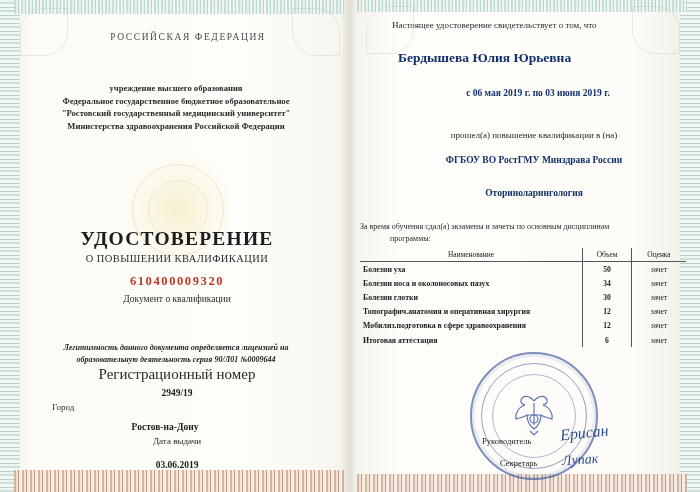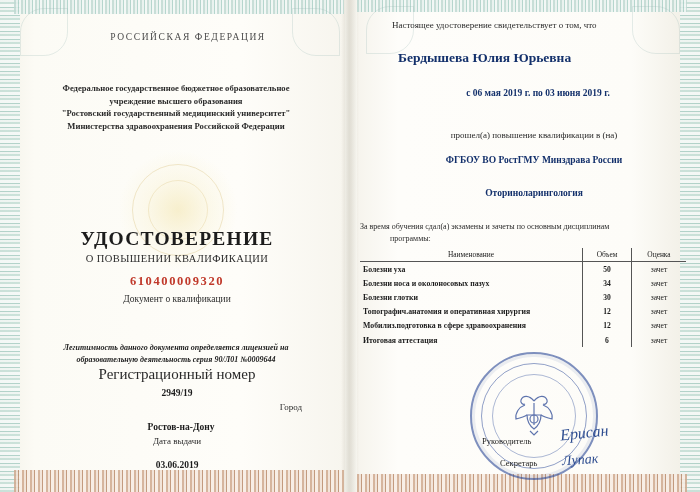--- a/index.html
+++ b/index.html
@@ -151,24 +151,24 @@
   .l-regnum {
     position: absolute; left: 52px; top: 366px; width: 250px;
     text-align: center; font-size: 15px; color: #2a2a2a;
   }
   .l-regval {
     position: absolute; left: 52px; top: 388px; width: 250px;
     text-align: center; font-size: 9.5px; font-weight: bold; color: #1c1c1c;
   }
   .l-city-label {
     position: absolute; left: 52px; top: 402px; width: 250px;
-    text-align: right; font-size: 9px; color: #2a2a2a;
+    text-align: left; font-size: 9px; color: #2a2a2a;
   }
   .l-city {
-    position: absolute; left: 56px; top: 422px; width: 250px;
+    position: absolute; left: 40px; top: 422px; width: 250px;
     text-align: center; font-size: 9.5px; font-weight: bold; color: #1c1c1c;
   }
   .l-date-label {
     position: absolute; left: 52px; top: 436px; width: 250px;
     text-align: center; font-size: 9px; color: #2a2a2a;
   }
   .l-date {
     position: absolute; left: 52px; top: 460px; width: 250px;
     text-align: center; font-size: 9.5px; font-weight: bold; color: #1c1c1c;
   }
@@ -297,22 +297,22 @@
   <div class="corner-fan" style="left:20px; top:8px;"></div>
   <div class="corner-fan" style="left:292px; top:8px; transform:scaleX(-1);"></div>
   <div class="corner-fan" style="left:366px; top:6px;"></div>
   <div class="corner-fan" style="left:632px; top:6px; transform:scaleX(-1);"></div>
 
   <div class="rosette"></div>
 
   <div class="l-fed">РОССИЙСКАЯ ФЕДЕРАЦИЯ</div>
 
   <div class="l-org">
+    <div>учреждение высшего образования</div>
     <div>Федеральное государственное бюджетное образовательное</div>
-    <div>учреждение высшего образования</div>
     <div>"Ростовский государственный медицинский университет"</div>
     <div>Министерства здравоохранения Российской Федерации</div>
   </div>
 
   <div class="l-title">УДОСТОВЕРЕНИЕ</div>
   <div class="l-subtitle">О ПОВЫШЕНИИ КВАЛИФИКАЦИИ</div>
   <div class="l-number">610400009320</div>
   <div class="l-doc">Документ о квалификации</div>
 
   <div class="l-legit">

